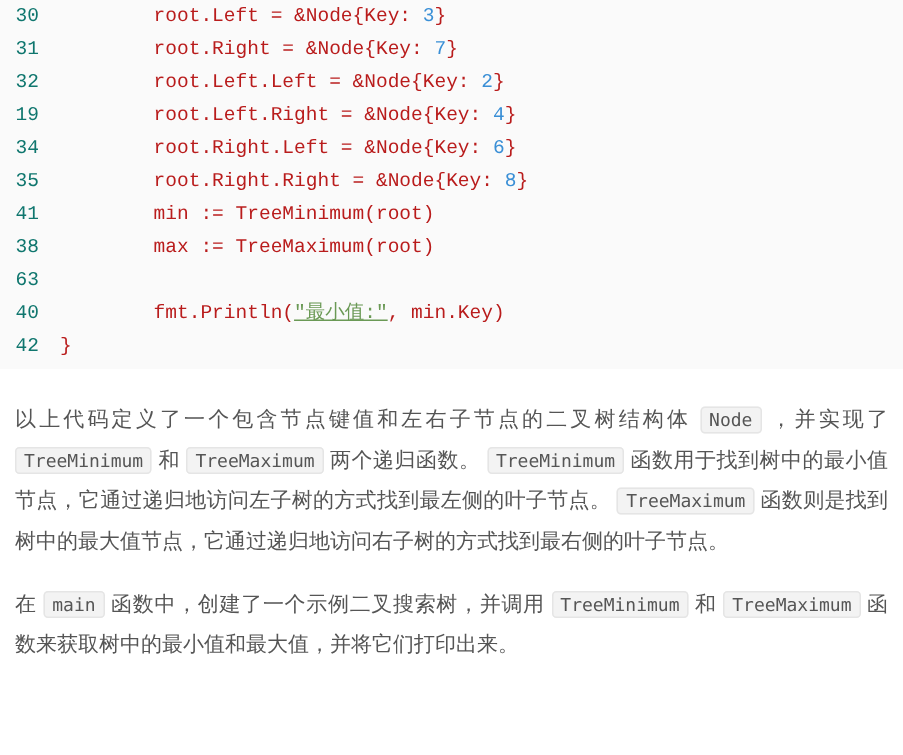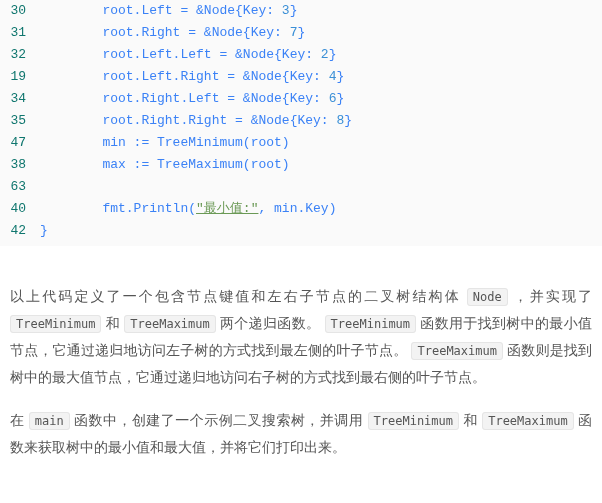--- a/index.html
+++ b/index.html
@@ -25,52 +25,52 @@
     flex: 0 0 40px;
     text-align: right;
     padding-right: 14px;
     color: #0f766e;
     user-select: none;
   }
   .line-content {
     flex: 1;
     color: #5c5c5c;
   }
-  .tok-p   { color: #3b82f6; } 
+  .tok-p   { color: #b91c1c; } 
   .tok-num { color: #3a8fd6; } 
   .tok-str { color: #6a9955; text-decoration: underline; text-decoration-color: #6a9955; } 
 
   .prose {
     padding: 20px 10px 10px 10px;
     font-size: 14px;
     line-height: 26px;
     color: #555;
   }
-  .prose p { margin-bottom: 16px; text-align: justify; margin-top: 17px; }
+  .prose p { margin-bottom: 16px; text-align: justify; }
   code.inline {
     background: #f3f3f3;
     border: 1px solid #e5e5e5;
     border-radius: 3px;
     padding: 1px 5px;
     font-family: "SFMono-Regular", Consolas, Menlo, monospace;
     font-size: 12px;
     color: #555;
   }
 </style>
 </head>
 <body>
 
 <div class="code-block" id="code-block">
     <div class="code-line"><span class="line-no">30</span><span class="line-content"><span class="tok-p">        root.Left = &amp;Node{Key: </span><span class="tok-num">3</span><span class="tok-p">}</span></span></div>
     <div class="code-line"><span class="line-no">31</span><span class="line-content"><span class="tok-p">        root.Right = &amp;Node{Key: </span><span class="tok-num">7</span><span class="tok-p">}</span></span></div>
     <div class="code-line"><span class="line-no">32</span><span class="line-content"><span class="tok-p">        root.Left.Left = &amp;Node{Key: </span><span class="tok-num">2</span><span class="tok-p">}</span></span></div>
     <div class="code-line"><span class="line-no">19</span><span class="line-content"><span class="tok-p">        root.Left.Right = &amp;Node{Key: </span><span class="tok-num">4</span><span class="tok-p">}</span></span></div>
     <div class="code-line"><span class="line-no">34</span><span class="line-content"><span class="tok-p">        root.Right.Left = &amp;Node{Key: </span><span class="tok-num">6</span><span class="tok-p">}</span></span></div>
     <div class="code-line"><span class="line-no">35</span><span class="line-content"><span class="tok-p">        root.Right.Right = &amp;Node{Key: </span><span class="tok-num">8</span><span class="tok-p">}</span></span></div>
-    <div class="code-line"><span class="line-no">47</span><span class="line-content"><span class="tok-p">        min := TreeMinimum(root)</span></span></div>
+    <div class="code-line"><span class="line-no">41</span><span class="line-content"><span class="tok-p">        min := TreeMinimum(root)</span></span></div>
     <div class="code-line"><span class="line-no">38</span><span class="line-content"><span class="tok-p">        max := TreeMaximum(root)</span></span></div>
     <div class="code-line"><span class="line-no">63</span><span class="line-content"><span class="tok-p"></span></span></div>
     <div class="code-line"><span class="line-no">40</span><span class="line-content"><span class="tok-p">        fmt.Println(</span><span class="tok-str">"最小值:"</span><span class="tok-p">, min.Key)</span></span></div>
     <div class="code-line"><span class="line-no">42</span><span class="line-content"><span class="tok-p">}</span></span></div>
   </div>
 
 <div class="prose">
   <p>
     <span>以上代码定义了一个包含节点键值和左右子节点的二叉树结构体 </span><code class="inline">Node</code><span> ，并实现了 </span><code class="inline">TreeMinimum</code><span> 和 </span><code class="inline">TreeMaximum</code><span> 两个递归函数。 </span><code class="inline">TreeMinimum</code><span> 函数用于找到树中的最小值节点，它通过递归地访问左子树的方式找到最左侧的叶子节点。 </span><code class="inline">TreeMaximum</code><span> 函数则是找到树中的最大值节点，它通过递归地访问右子树的方式找到最右侧的叶子节点。</span>
   </p>

